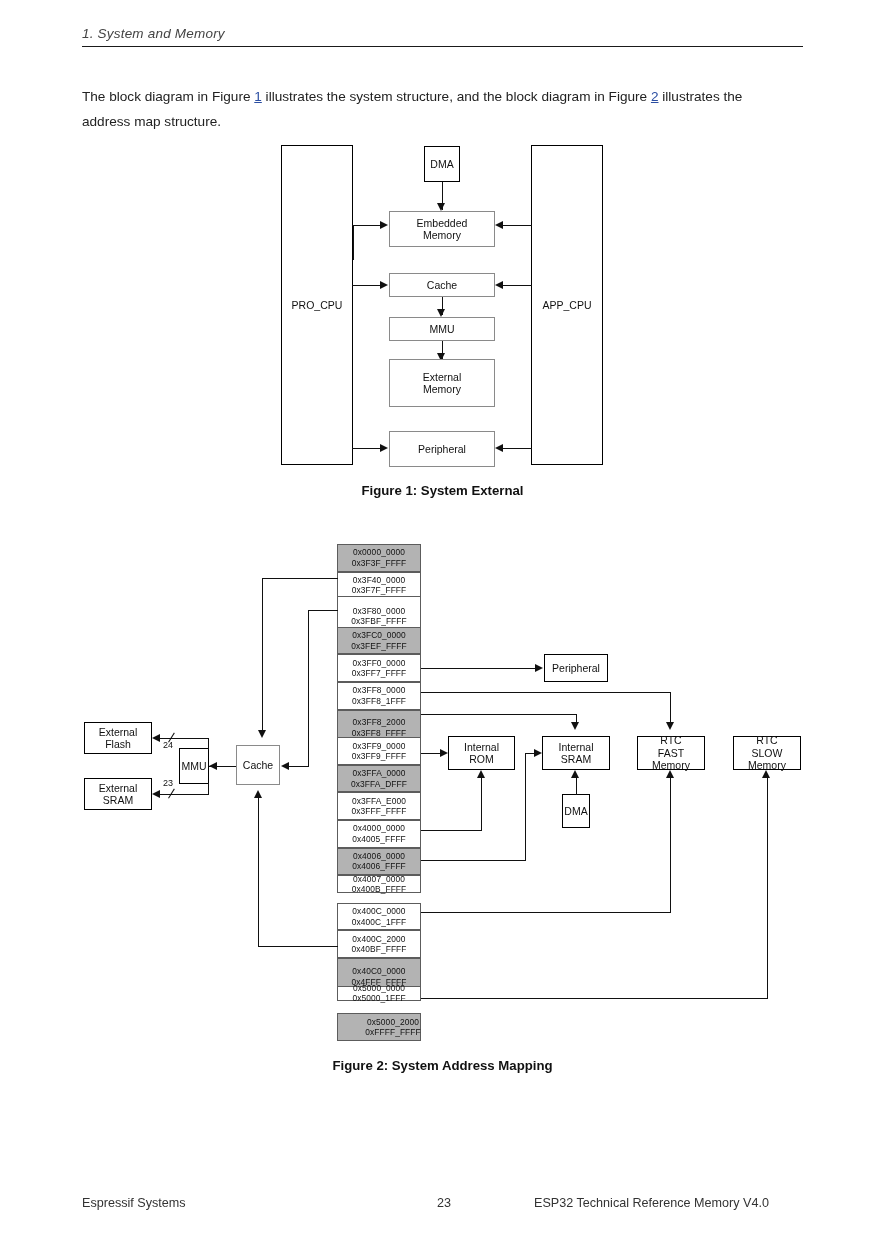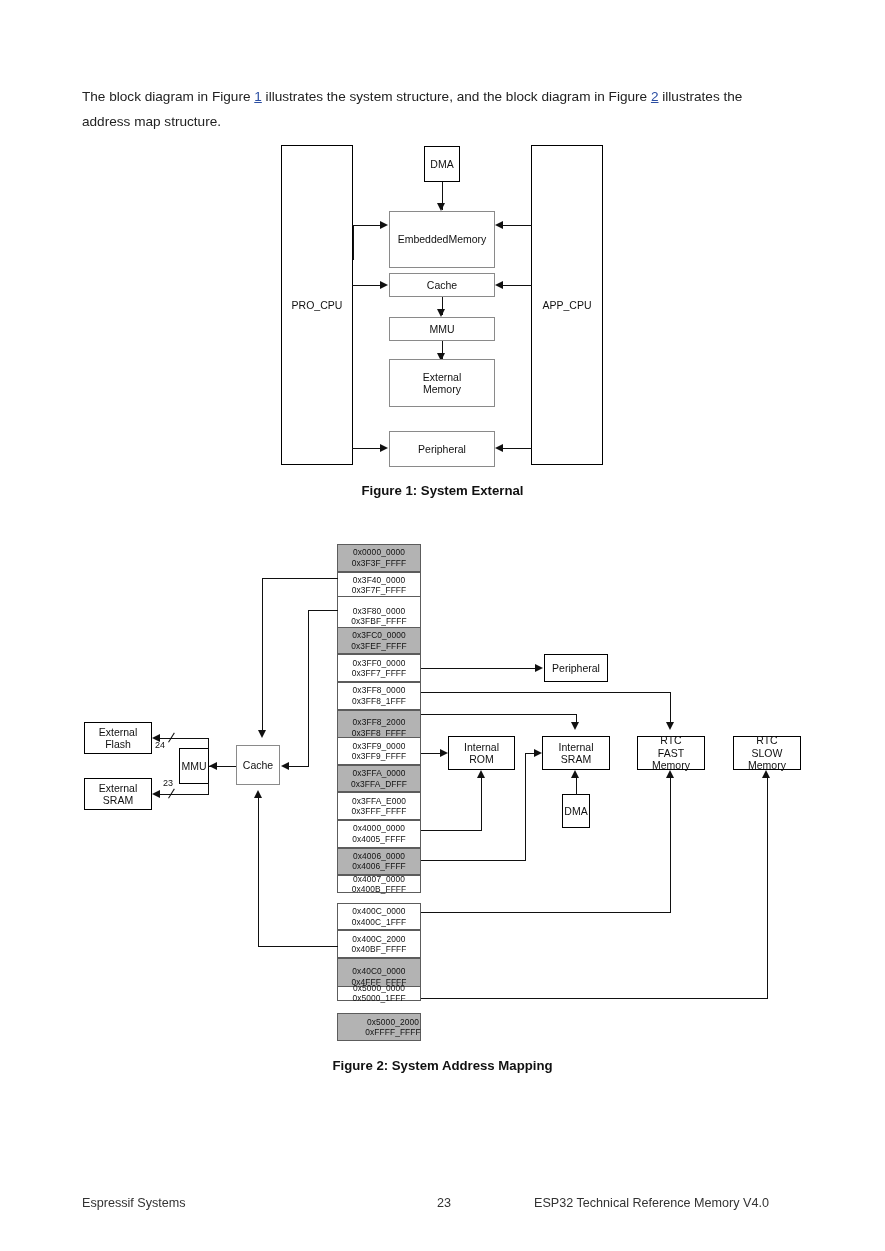--- a/index.html
+++ b/index.html
@@ -54,20 +54,24 @@
   #ftr span{position:absolute;}
   #ftr .f1{left:0;}
   #ftr .f2{left:355px;}
   #ftr .f3{left:452px;}
 </style>
 </head>
 <body>
 
 <div class="pg">
 
+  <div id="hdr">
+    <div class="ht">1. System and Memory</div>
+    <div class="hr"></div>
+  </div>
 
   <div id="intro">
     <span>The block diagram in Figure </span><a class="lnk" href="#fig1">1</a><span> illustrates the system structure, and the block diagram in Figure </span><a class="lnk" href="#fig2">2</a><span> illustrates the</span>
     <div>address map structure.</div>
   </div>
 
   <div class="fig" id="fig1">
 
     <div class="bx cpu" style="left:281px;top:10px;width:72px;height:320px;">
       <span>PRO_CPU</span>
@@ -75,21 +79,21 @@
     <div class="bx cpu" style="left:531px;top:10px;width:72px;height:320px;">
       <span>APP_CPU</span>
     </div>
 
     <div class="bx" style="left:424px;top:11px;width:36px;height:36px;">
       <span>DMA</span>
     </div>
     <div class="ln lnv" style="left:441.5px;top:47px;height:28px;"></div>
     <div class="ar d" style="left:437px;top:68px;"></div>
 
-    <div class="bx sh" style="left:389px;top:76px;width:106px;height:57px;flex-direction:row;">
+    <div class="bx sh" style="left:389px;top:76px;width:106px;height:36px;flex-direction:column;">
       <span>Embedded</span>
       <span>Memory</span>
     </div>
 
     <div class="ln lnv" style="left:352.5px;top:90px;height:35px;"></div>
     <div class="ln lnh" style="left:352px;top:90px;width:30px;"></div>
     <div class="ar r" style="left:380px;top:85.5px;"></div>
 
     <div class="ln lnh" style="left:502px;top:90px;width:30px;"></div>
     <div class="ar l" style="left:495px;top:85.5px;"></div>
@@ -215,21 +219,21 @@
     </div>
 
     <div class="bx" style="left:179px;top:208px;width:30px;height:36px;">
       <span>MMU</span>
     </div>
 
     <div class="ln lnv" style="left:207.5px;top:198px;height:12px;"></div>
     <div class="ln lnh" style="left:160px;top:198px;width:48px;"></div>
     <div class="ar l" style="left:152px;top:193.5px;"></div>
     <div class="slash" style="left:166px;top:197px;"></div>
-    <div class="bw" style="left:155px;top:200px;">24</div>
+    <div class="bw" style="left:163px;top:200px;">24</div>
 
     <div class="ln lnv" style="left:207.5px;top:243px;height:12px;"></div>
     <div class="ln lnh" style="left:160px;top:254px;width:48px;"></div>
     <div class="ar l" style="left:152px;top:249.5px;"></div>
     <div class="slash" style="left:166px;top:253px;"></div>
     <div class="bw" style="left:163px;top:238px;">23</div>
 
     <div class="ln lnh" style="left:209px;top:226px;width:27px;"></div>
     <div class="ar l" style="left:209px;top:221.5px;"></div>
 

